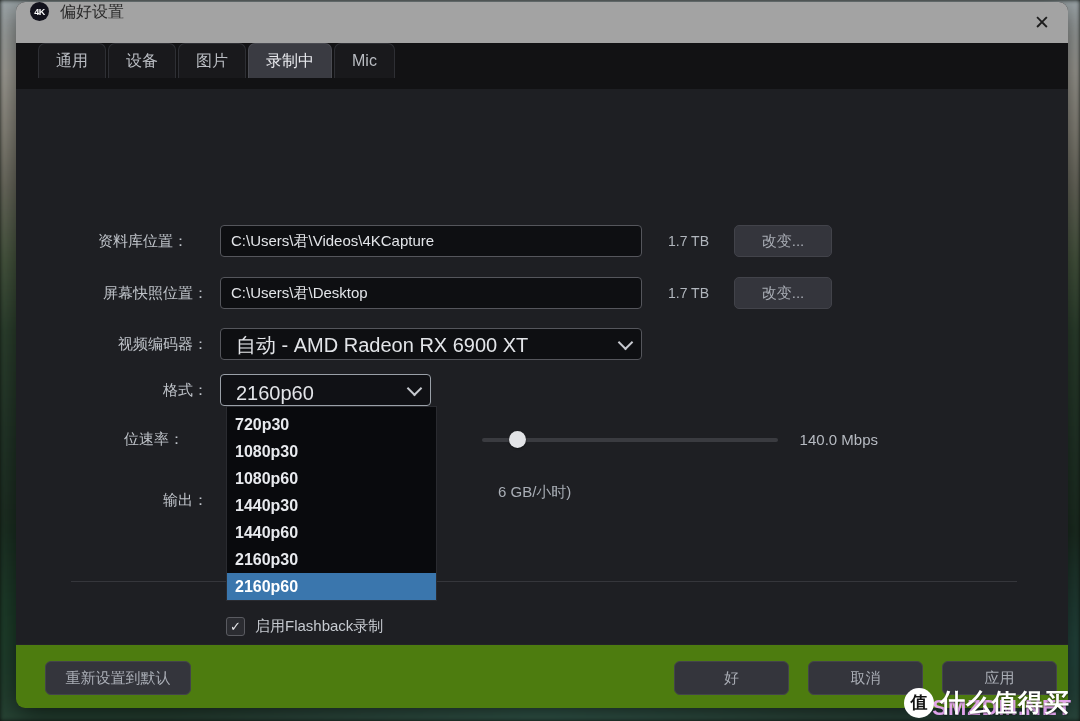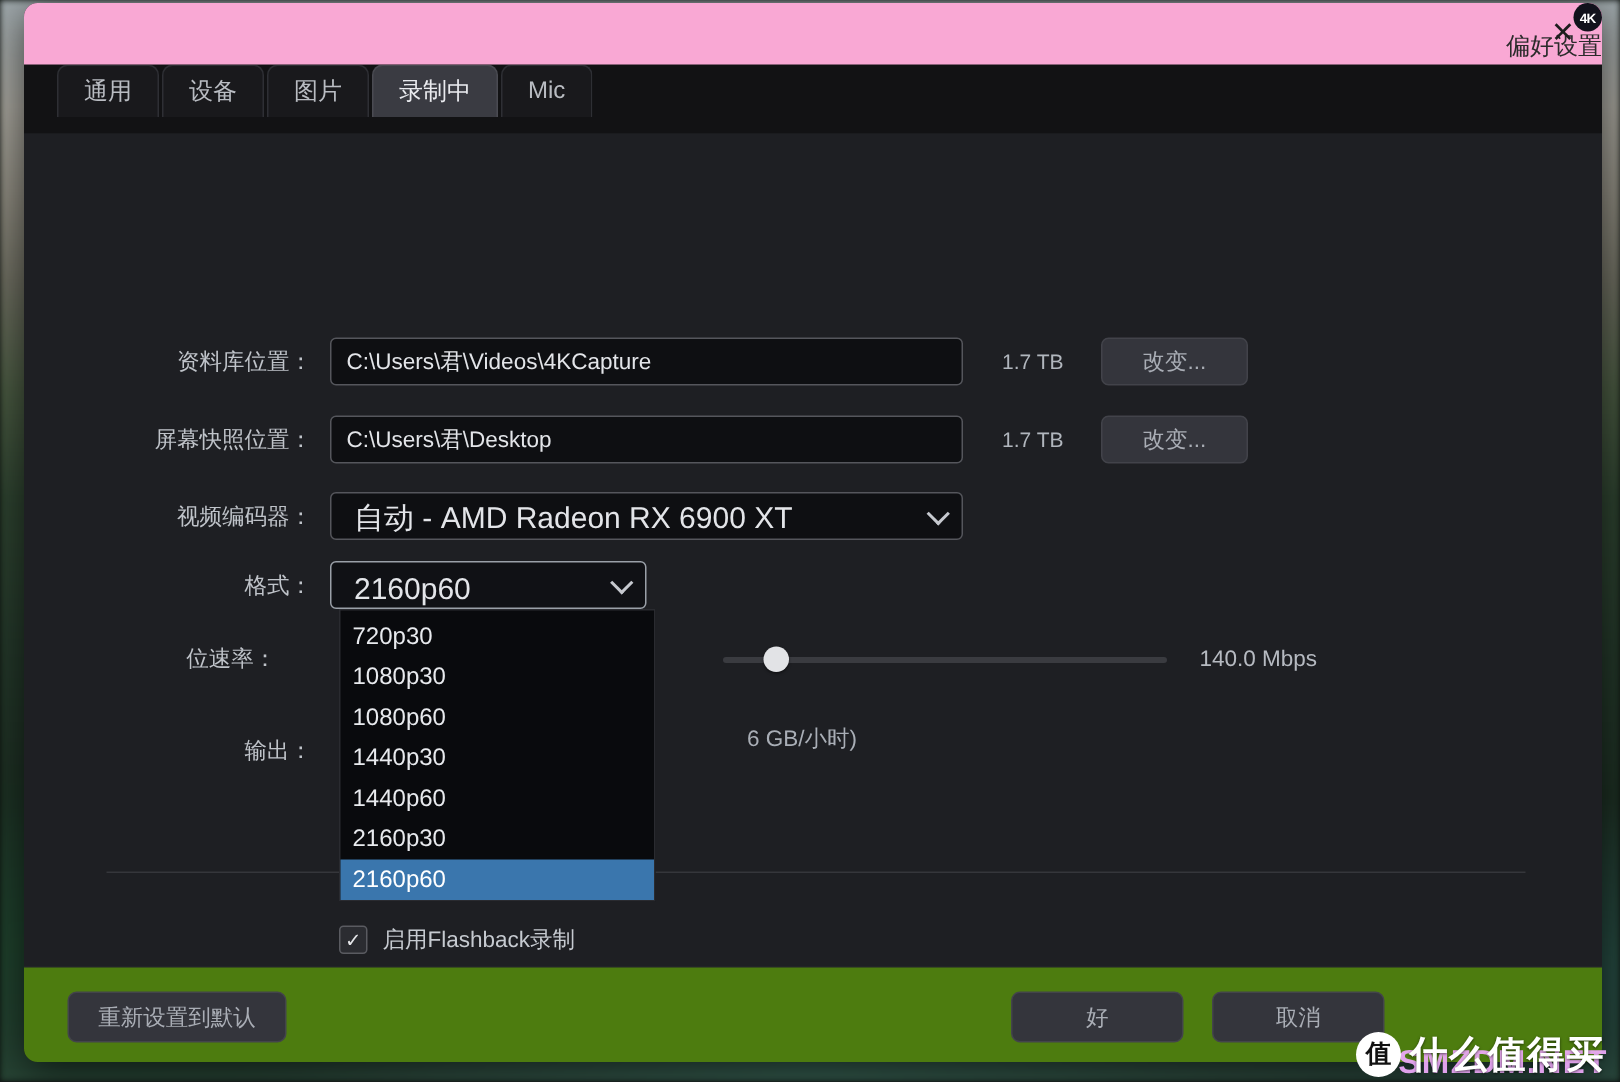--- a/index.html
+++ b/index.html
@@ -47,25 +47,24 @@
     background: #1d1e22;
     border-radius: 9px;
     overflow: hidden;
     box-shadow: 0 6px 28px rgba(0,0,0,.65);
     display: flex; flex-direction: column;
   }
 
   
   #titlebar {
     height: 41px; min-height: 41px;
-    background: #f9a8d4;
-    display: flex; align-items: flex-end;
+    background: #a3a3a3;
+    display: flex; align-items: flex-start;
     padding: 0 0 0 14px;
     position: relative;
-    flex-direction: column;
   }
   #app-logo {
     width: 19px; height: 19px; border-radius: 50%;
     background: #12121c;
     color: #fff;
     font-size: 9px; font-weight: bold;
     display: flex; align-items: center; justify-content: center;
     letter-spacing: -.5px;
     flex: 0 0 auto;
   }
@@ -192,20 +191,21 @@
     z-index: 40;
     padding: 4px 0 0 0;
   }
   .dd-item {
     height: 27px;
     display: flex; align-items: center;
     padding-left: 8px;
     font-size: 16px;
     color: #e8eaee;
     cursor: pointer;
+    font-weight: bold;
   }
   .dd-item.selected {
     background: #3a76ad;
     color: #ffffff;
   }
 
   
   .slider {
     position: relative;
     height: 18px;
@@ -334,21 +334,21 @@
     <div class="tab">通用</div>
     <div class="tab">设备</div>
     <div class="tab">图片</div>
     <div class="tab active">录制中</div>
     <div class="tab">Mic</div>
   </div>
 
   <div id="content">
 
     <div class="row" style="left:62px; top:136px; width:790px;">
-      <div class="row-label" style="width:130px;">资料库位置：</div>
+      <div class="row-label" style="width:130px;text-align:center;">资料库位置：</div>
       <div class="textfield" style="width:422px; margin-left:12px;">C:\Users\君\Videos\4KCapture</div>
       <div class="sizelabel" style="margin-left:26px; width:50px;">1.7 TB</div>
       <div class="btn" style="width:98px; margin-left:16px;">改变...</div>
     </div>
 
     <div class="row" style="left:62px; top:188px; width:790px;">
       <div class="row-label" style="width:130px;">屏幕快照位置：</div>
       <div class="textfield" style="width:422px; margin-left:12px;">C:\Users\君\Desktop</div>
       <div class="sizelabel" style="margin-left:26px; width:50px;">1.7 TB</div>
       <div class="btn" style="width:98px; margin-left:16px;">改变...</div>
@@ -409,20 +409,21 @@
       <div class="dd-item">2160p30</div>
       <div class="dd-item selected">2160p60</div>
     </div>
 
   </div>
 
   <div id="footer">
     <div class="footer-btn" style="left:29px; width:146px;">重新设置到默认</div>
     <div class="footer-btn" style="left:658px; width:115px;">好</div>
     <div class="footer-btn" style="left:792px; width:115px;">取消</div>
+    <div class="footer-btn" style="left:926px; width:115px;">应用</div>
   </div>
 
 </div>
 
 <div id="watermark">
   <div id="wm-badge">值</div>
   <div id="wm-text">什么值得买</div>
 </div>
 <div id="wm-sub">SMZDM.NET</div>
 

